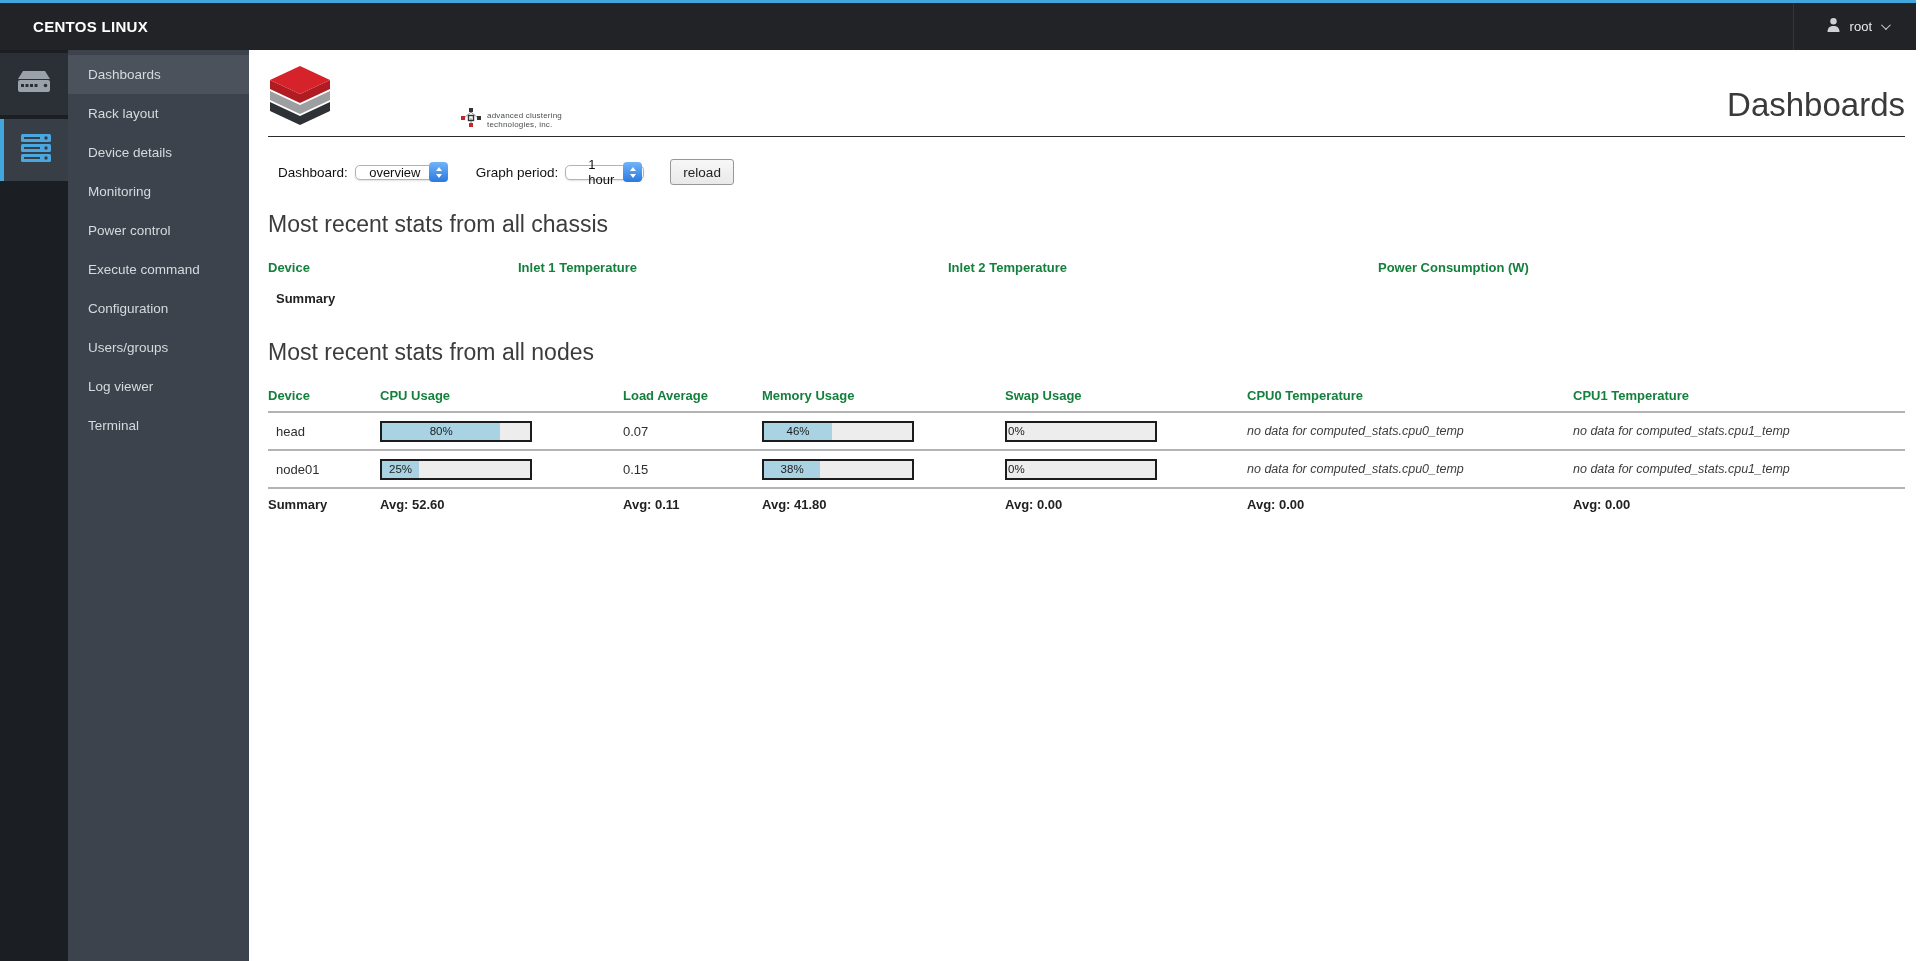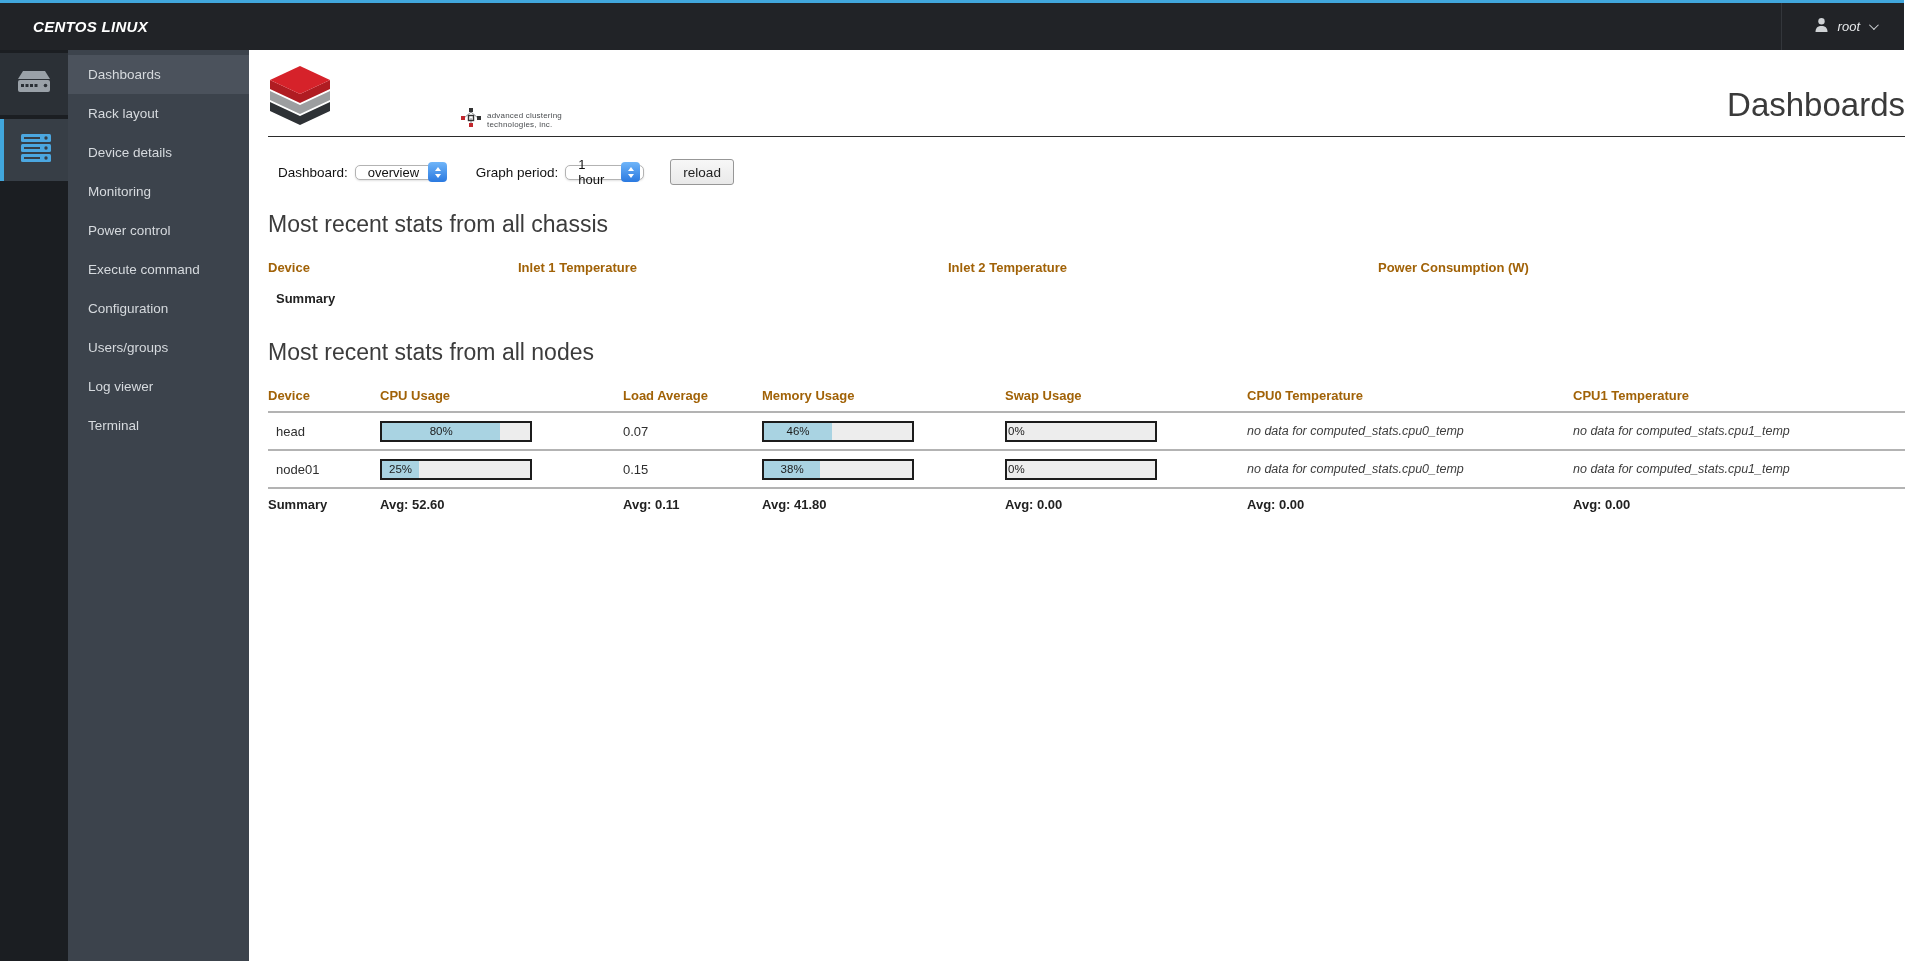--- a/index.html
+++ b/index.html
@@ -1,22 +1,22 @@
 <!DOCTYPE html>
 <html><head>
 <meta charset="utf-8">
 <style>
   * { margin:0; padding:0; box-sizing:border-box; }
   html,body { width:1920px; height:961px; overflow:hidden; background:#fff;
               font-family:"Liberation Sans","DejaVu Sans",sans-serif; }
 
   
   .topbar-wrap { height:50px; background:#fff; }
-  .topbar { height:50px; margin-right:16px; background:#212327; border-top:3px solid #41a7dd;
-            display:flex; align-items:center; justify-content:space-between;font-style:italic; }
+  .topbar { height:50px; margin-right:4px; background:#212327; border-top:3px solid #41a7dd;
+            display:flex; align-items:center; justify-content:space-between; }
   .brand { color:#fff; font-weight:bold; font-size:15px; letter-spacing:.3px; padding-left:33px; }
   .user-area { height:100%; display:flex; align-items:center; gap:9px; padding:0 28px 0 32px;
                border-left:1px solid #33363b; cursor:pointer; }
   .user-area .uname { color:#e8eaec; font-size:13px; }
   .chev { width:7px; height:7px; border-right:1.6px solid #cfd2d5; border-bottom:1.6px solid #cfd2d5;
           transform:rotate(45deg) translateY(-2px); }
 
   
   .layout { display:flex; height:911px; }
   .rail { width:68px; background:#1b1e22; flex:none; }
@@ -37,22 +37,22 @@
   .logo-text-block { display:flex; flex-direction:column; }
   .tagline { display:flex; gap:5px; align-items:center; margin-left:120px; margin-bottom:-2px; }
   .tagline-lines { font-size:8px; line-height:9px; color:#4a4d50; letter-spacing:.2px; }
   .logo-word { font-size:46px; line-height:46px; font-weight:400; letter-spacing:-1px; color:#3a3d41; }
   .logo-word .red { color:#c1272d; }
   .page-title { font-size:33px; font-weight:300; color:#3a3a3a; padding-bottom:6px; }
 
   
   .controls { display:flex; align-items:center; margin-top:22px; margin-left:10px; }
   .ctl-label { font-size:13.5px; color:#111; margin-right:7px; }
-  .fselect { display:inline-flex; align-items:center; justify-content:space-between; background:#fff;
-             border:1px solid #b3b3b3; border-radius:5px; height:15px; padding:0 3px 0 12px;
+  .fselect { display:inline-flex; align-items:center; justify-content:center; background:#fff;
+             border:1px solid #b3b3b3; border-radius:5px; height:15px; padding:0 3px 0 24px;
              box-shadow:0 1px 2px rgba(0,0,0,.12); cursor:pointer; }
   .fselect .val { font-size:13px; color:#111; margin-right:9px; }
   .stepper { width:19px; height:20px; border-radius:4px; background:linear-gradient(#6fb5f9,#2a79e0);
              display:flex; flex-direction:column; align-items:center; justify-content:center; gap:3px; flex:none; }
   .tri-up { width:0; height:0; border-left:3.5px solid transparent; border-right:3.5px solid transparent;
             border-bottom:4px solid #fff; }
   .tri-dn { width:0; height:0; border-left:3.5px solid transparent; border-right:3.5px solid transparent;
             border-top:4px solid #fff; } .gap2 { width:34px; } .gap3 { width:26px; }
   .reload-btn { height:26px; padding:0 12px; background:linear-gradient(#f7f7f7,#e9e9e9);
                 border:1px solid #979797; border-radius:3px; font-size:13.5px; color:#222; cursor:pointer;
@@ -64,21 +64,21 @@
          border:1px solid #c8c8c8; border-bottom:none; border-radius:4px 4px 0 0; margin-right:-1px;
          margin-bottom:-1px; cursor:pointer; position:relative; }
   .tab.active { background:#fff; color:#1f95d4; font-weight:bold;
                 border-bottom:1px solid #fff; }
 
   
   .section-heading { font-size:23px; font-weight:300; color:#3c3c3c; margin:26px 0 14px; }
   .grid { display:grid; }
   .chassis-grid { grid-template-columns:250px 430px 430px 1fr; }
   .nodes-grid { grid-template-columns:112px 243px 139px 243px 242px 326px 1fr; }
-  .th { font-size:13px; font-weight:bold; color:#a16207; padding:8px 0; }
+  .th { font-size:13px; font-weight:bold; color:#15803d; padding:8px 0; }
   .td { font-size:13px; color:#2e2e2e; display:flex; align-items:center; }
   .row { display:contents; }
   .nodes-grid .data-cell { border-top:2px solid #b3b3b3; min-height:38px; }
   .nodes-grid .sum-cell { border-top:2px solid #b3b3b3; min-height:32px; }
   .indent { padding-left:8px; }
   .chassis-grid .td { min-height:30px; font-weight:600; color:#222; }
   .nodata { font-style:italic; font-size:12.5px; color:#3d3d3d; }
   .sum-cell { font-weight:600; color:#222; }
 
   

